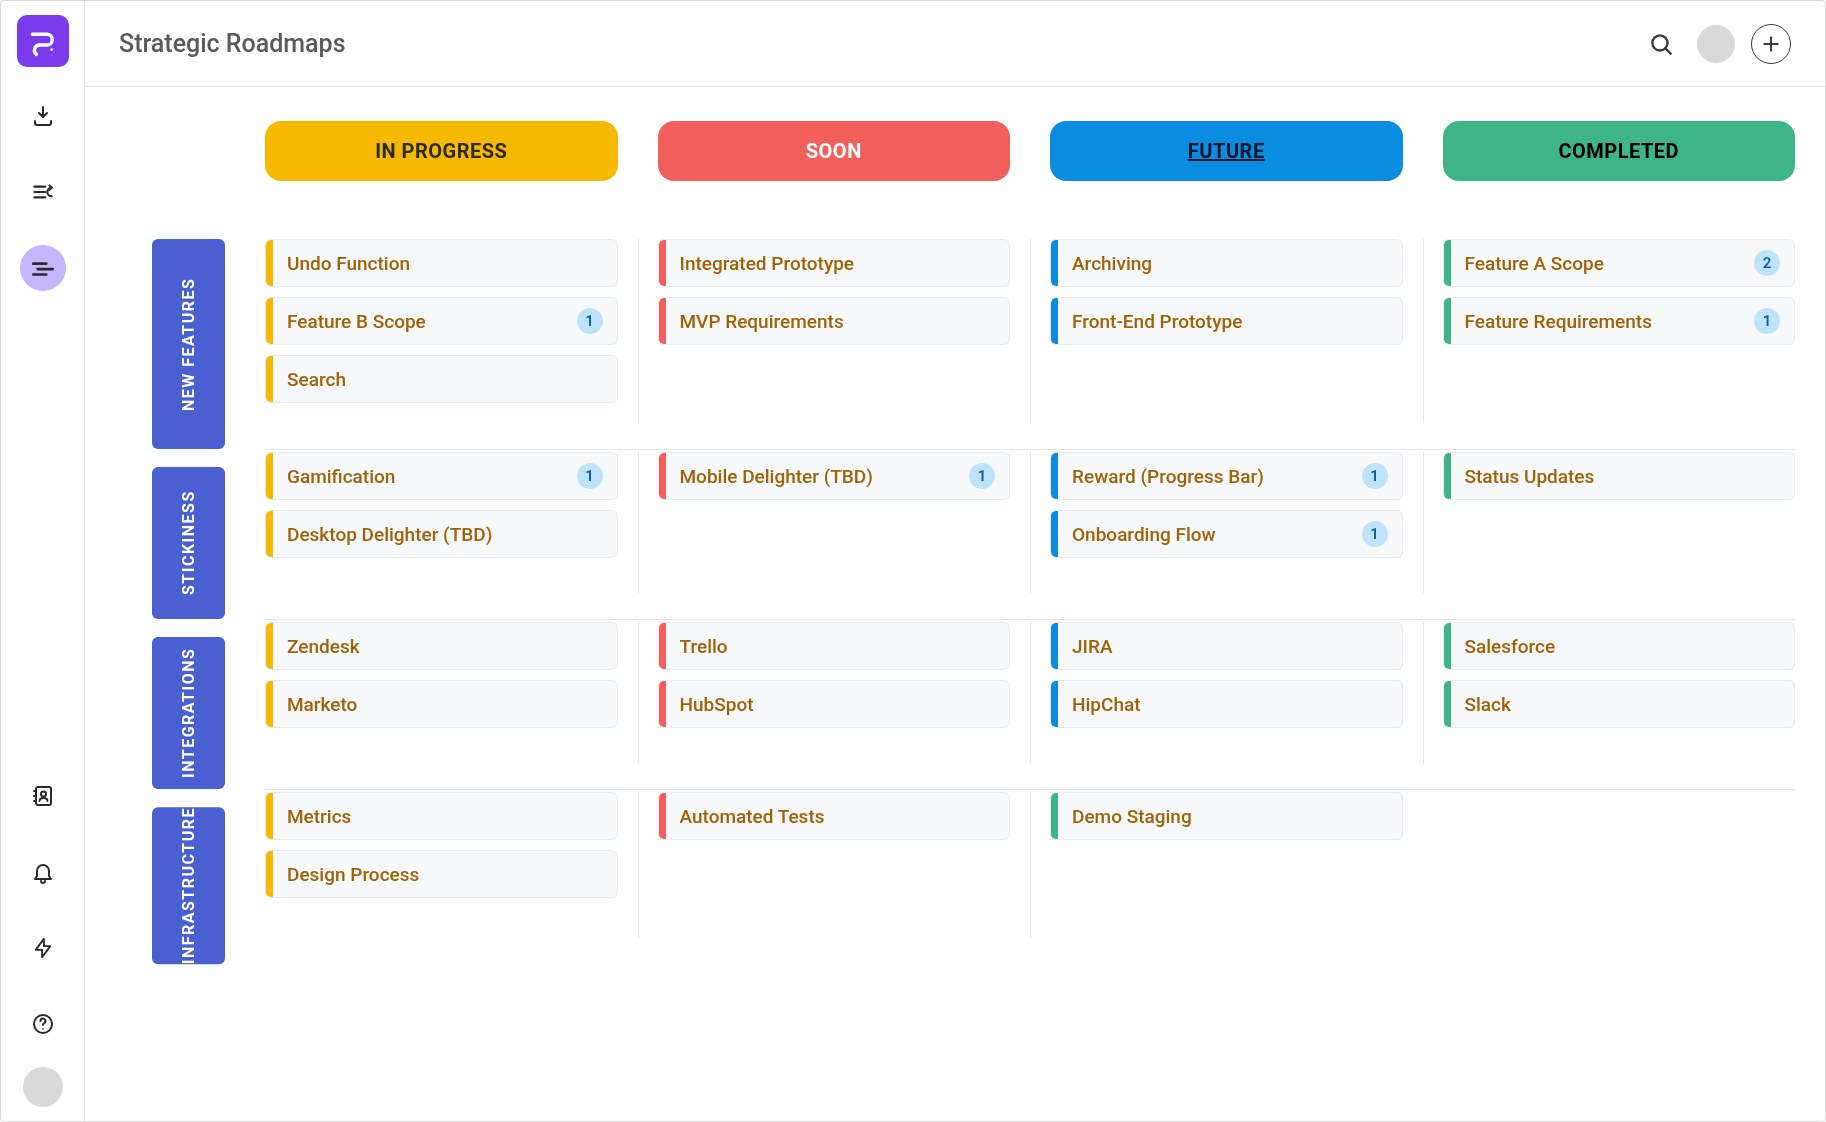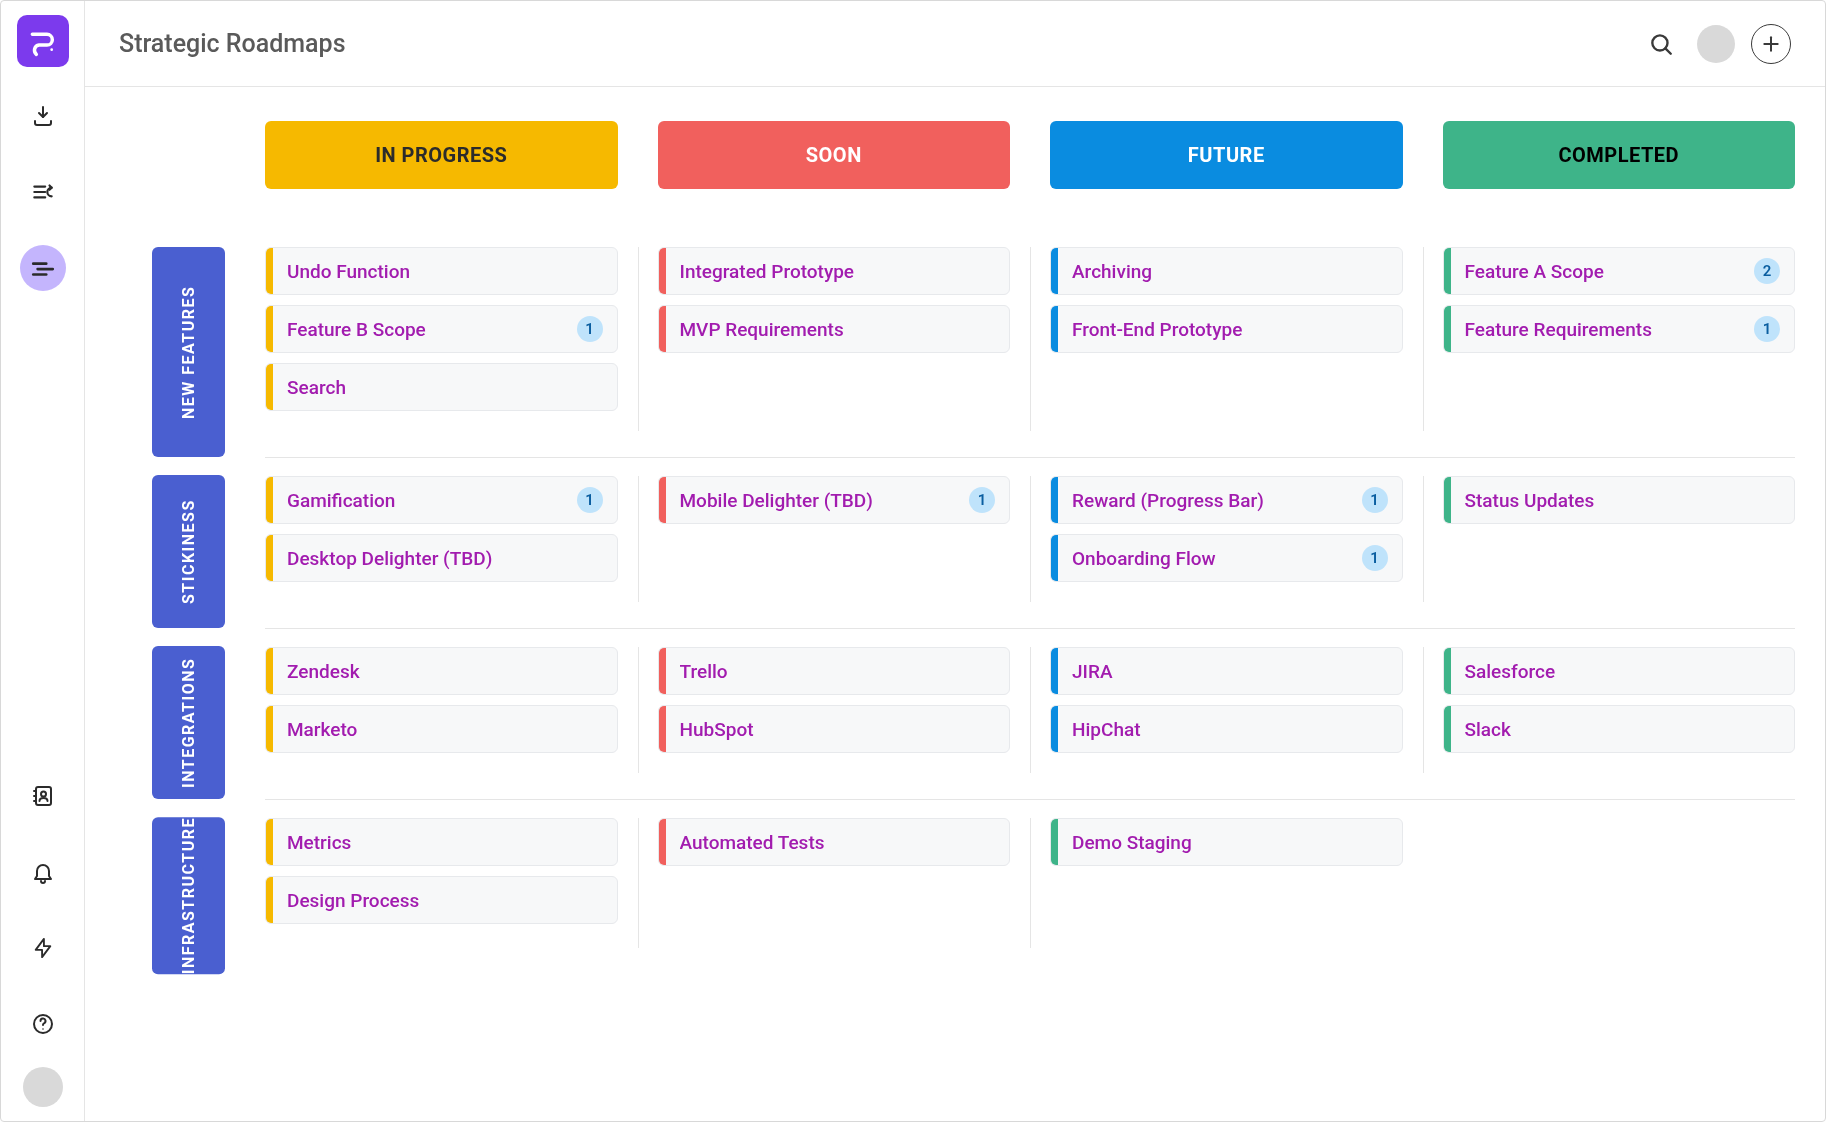--- a/index.html
+++ b/index.html
@@ -114,31 +114,31 @@
     display:flex; align-items:center; justify-content:center;
     font-size:24px; line-height:1;
   }
   
   .board-scroll {
     flex:1;
     overflow:auto;
     padding: 34px 30px 30px 30px;
   }
   .col-head {
-    height: 68px;
-    border-radius: 6px;
+    height: 60px;
+    border-radius: 16px;
     display:flex; align-items:center; justify-content:center;
     font-weight:700;
     font-size:20px;
     letter-spacing: 0.5px;
     margin-bottom: 28px;
   }
   .col-head.yellow { background: var(--yellow); color:#2b2b2b; }
   .col-head.red    { background: var(--red);    color:#fff; }
-  .col-head.blue   { background: var(--blue);   color:#ffffff; }
+  .col-head.blue   { background: var(--blue);   color:#0f172a;text-decoration:underline; }
   .col-head.green  { background: var(--green);  color:#000000; }
   .swimlane-label {
     background: var(--indigo);
     color:#fff;
     writing-mode: vertical-rl;
     transform: rotate(180deg);
     border-radius: 6px;
     width: 73px;
     display:flex; align-items:center; justify-content:center;
     font-weight:700;
@@ -181,21 +181,21 @@
     margin-right: 14px;
     flex-shrink:0;
   }
   .card-accent.yellow{ background: var(--yellow);}
   .card-accent.red   { background: var(--red);}
   .card-accent.blue  { background: var(--blue);}
   .card-accent.green { background: var(--green);}
   .card-title {
     font-size: 19px;
     font-weight: 500;
-    color:#a21caf;
+    color:#a16207;
     flex:1;
     white-space: nowrap;
     overflow:hidden;
     text-overflow: ellipsis;
   }
   .badge {
     min-width: 26px;
     height: 26px;
     border-radius: 13px;
     background: var(--badge-bg);
@@ -209,21 +209,21 @@
     display:flex;
     flex-direction: column;
   }
   .lane {
     display: grid;
     grid-template-columns: 110px 1fr;
     column-gap: 40px;
   }
   .lane + .lane .lane-body {
     border-top: 1px solid var(--divider);
-    padding-top: 18px;
+    padding-top: 2px;
   }
   .lane + .lane .swimlane-label {
     margin-top: 18px; 
   }
   .lane-body {
     display: grid;
     grid-template-columns: repeat(4, 1fr);
     column-gap: 40px;
     padding-bottom: 26px;
     min-height: 170px;

